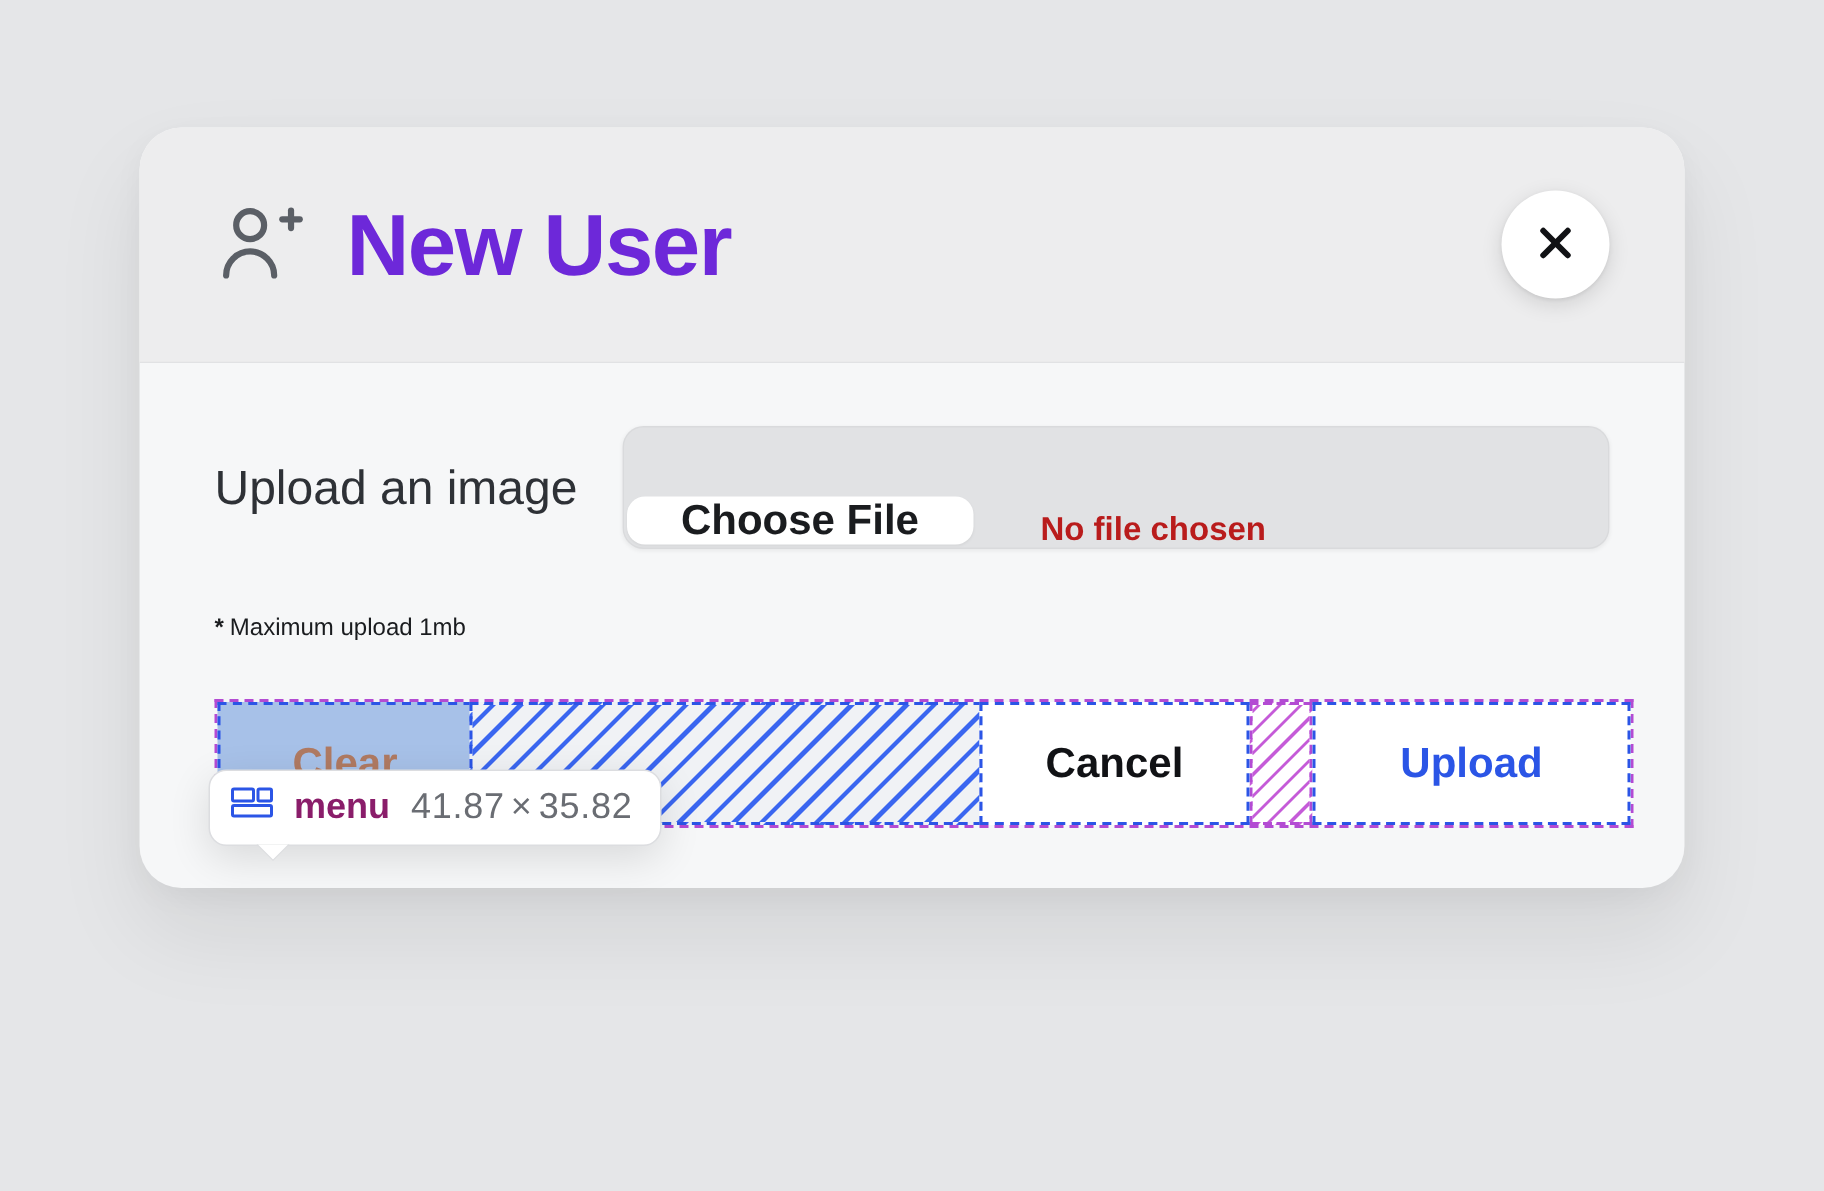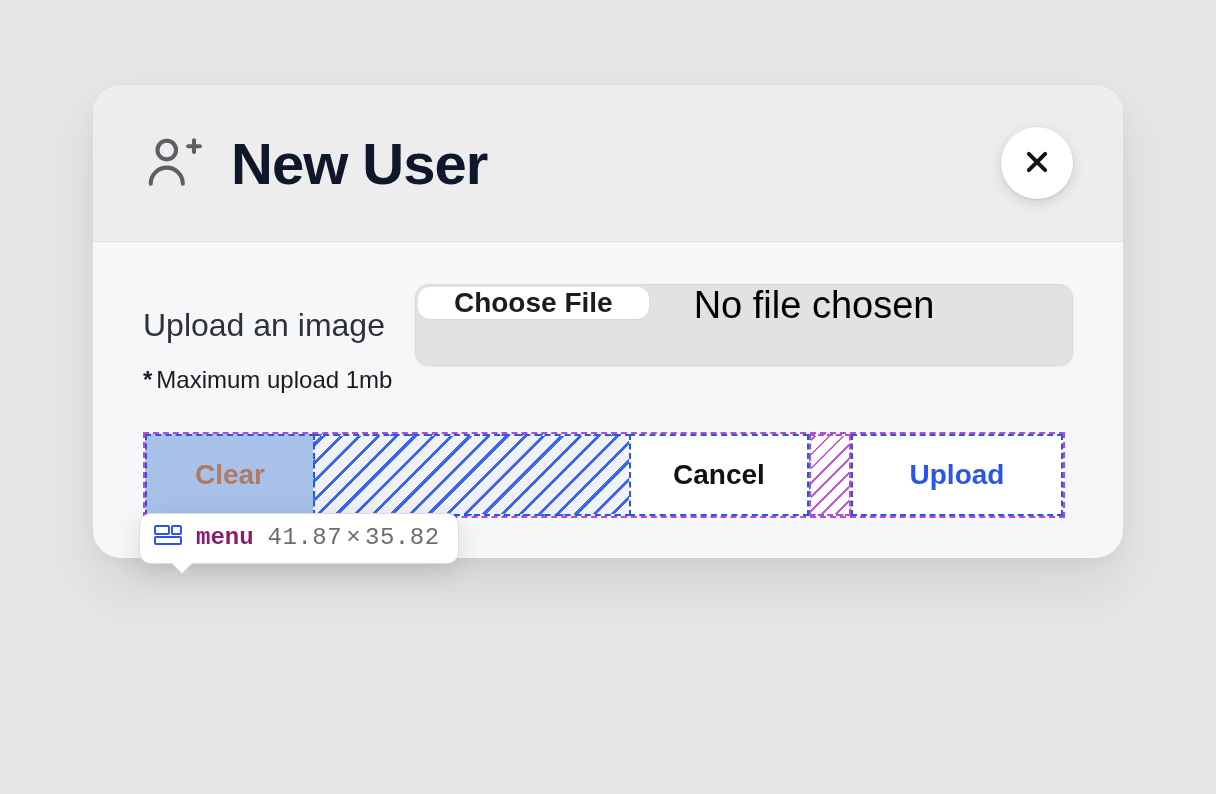--- a/index.html
+++ b/index.html
@@ -31,21 +31,21 @@
   }
   .user-plus-icon {
     width: 62px;
     height: 62px;
     flex-shrink: 0;
     color: #5b5f66;
   }
   .dialog-title {
     font-size: 58px;
     font-weight: 900;
-    color: #0f172a;
+    color: #6d28d9;
     letter-spacing: -1px;
   }
   .close-button {
     margin-left: auto;
     width: 72px;
     height: 72px;
     border-radius: 50%;
     background: #ffffff;
     border: none;
     box-shadow: 0 4px 14px rgba(0,0,0,0.12), 0 1px 3px rgba(0,0,0,0.08);
@@ -65,21 +65,21 @@
     align-items: center;
     gap: 30px;
   }
   .upload-label {
     font-size: 32px;
     color: #2e3136;
   }
   .file-input {
     flex: 1;
     display: flex;
-    align-items: flex-start;
+    align-items: flex-end;
     border-radius: 14px;
     height: 82px;
     box-shadow: 0 1px 3px rgba(0,0,0,0.06), inset 0 0 0 1px rgba(0,0,0,0.03);
     background: #e1e2e4;
   }
   .choose-file-btn {
     background: #ffffff;
     border: none;
     border-radius: 12px;
     margin: 3px;
@@ -88,44 +88,45 @@
     font-weight: 800;
     color: #1a1c1f;
     cursor: pointer;
     box-shadow: 0 1px 2px rgba(0,0,0,0.05);
   }
   .file-status {
     flex: 1;
     display: flex;
     align-items: center;
     padding-left: 42px;
-    font-size: 38px;
-    color: #000000;
+    font-size: 22px;
+    color: #b91c1c;
+    font-weight: bold;
   }
   .hint {
-    font-size: 24px;
+    margin-top: 44px;
+    font-size: 16px;
     color: #1a1c1f;
   }
   .hint .asterisk { font-weight: 700; margin-right: 4px; }
 
   
   .inspector-tooltip {
     position: absolute;
     left: 46px;
     top: 428px;
     background: #ffffff;
     border: 1px solid #dcdde0;
     border-radius: 12px;
     box-shadow: 0 8px 28px rgba(0,0,0,0.12);
     padding: 10px 18px 10px 14px;
     display: flex;
     gap: 14px;
     font-size: 24px;
     z-index: 10;
-    font-family: Liberation Mono, monospace;
   }
   .inspector-tooltip::after {
     content: '';
     position: absolute;
     left: 32px;
     bottom: -10px;
     width: 0; height: 0;
     border-left: 10px solid transparent;
     border-right: 10px solid transparent;
     border-top: 10px solid #ffffff;
@@ -141,21 +142,21 @@
     border-top: 11px solid #dcdde0;
   }
   .inspector-icon { color: #2b55e6; }
   .inspector-tag { color: #8a1d6a; font-weight: 700; }
   .inspector-dims { color: #6a6d73; letter-spacing: 0.5px; }
   .inspector-dims .times { padding: 0 4px; }
 
   
   .dialog-footer {
     position: relative;
-    padding: 30px 58px 40px 50px;
+    padding: 30px 34px 40px 50px;
   }
   .flex-container {
     position: relative;
     display: flex;
     align-items: stretch;
     height: 86px;
     border: 2px dashed #b34bd3;
     background: #f6f7f8;
   }
   .flex-item {

